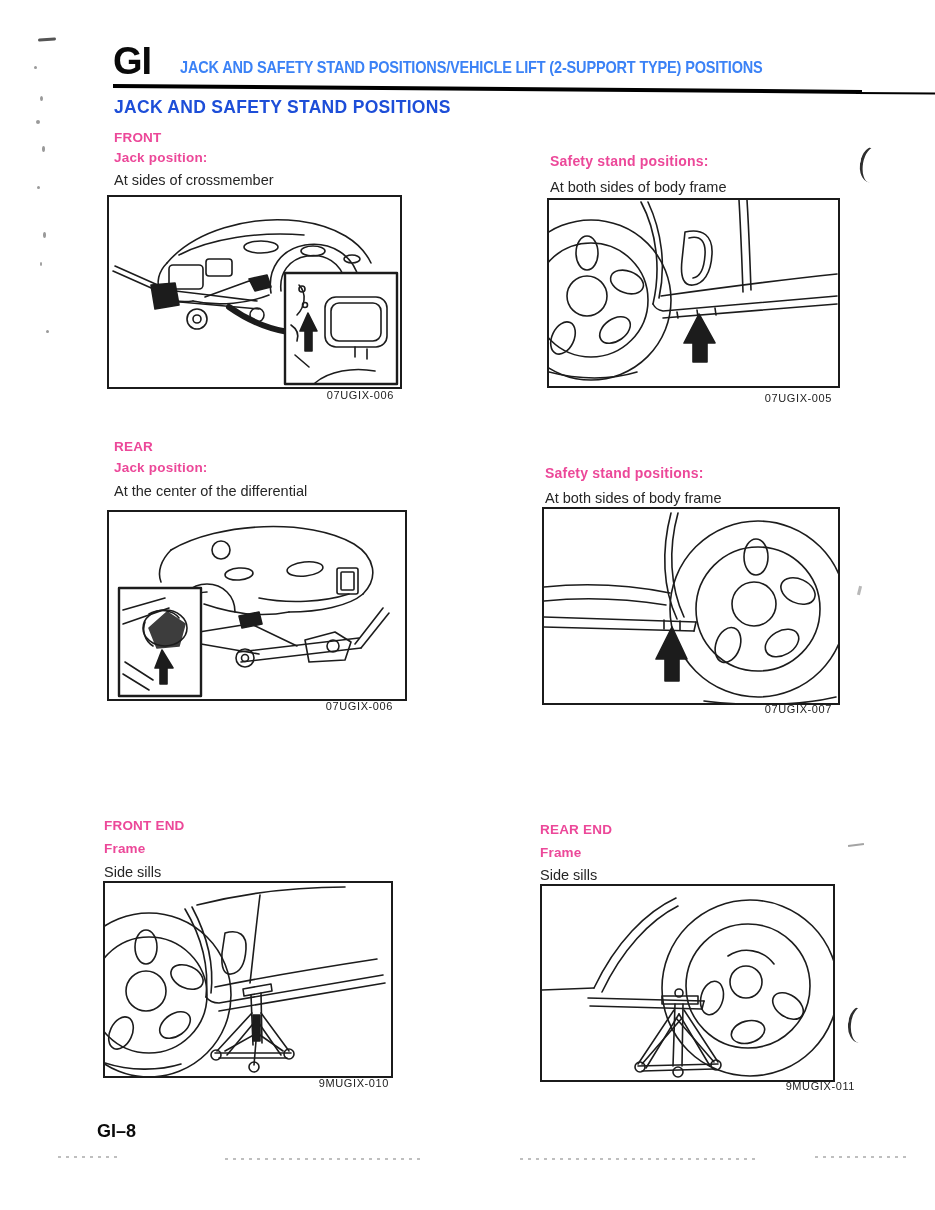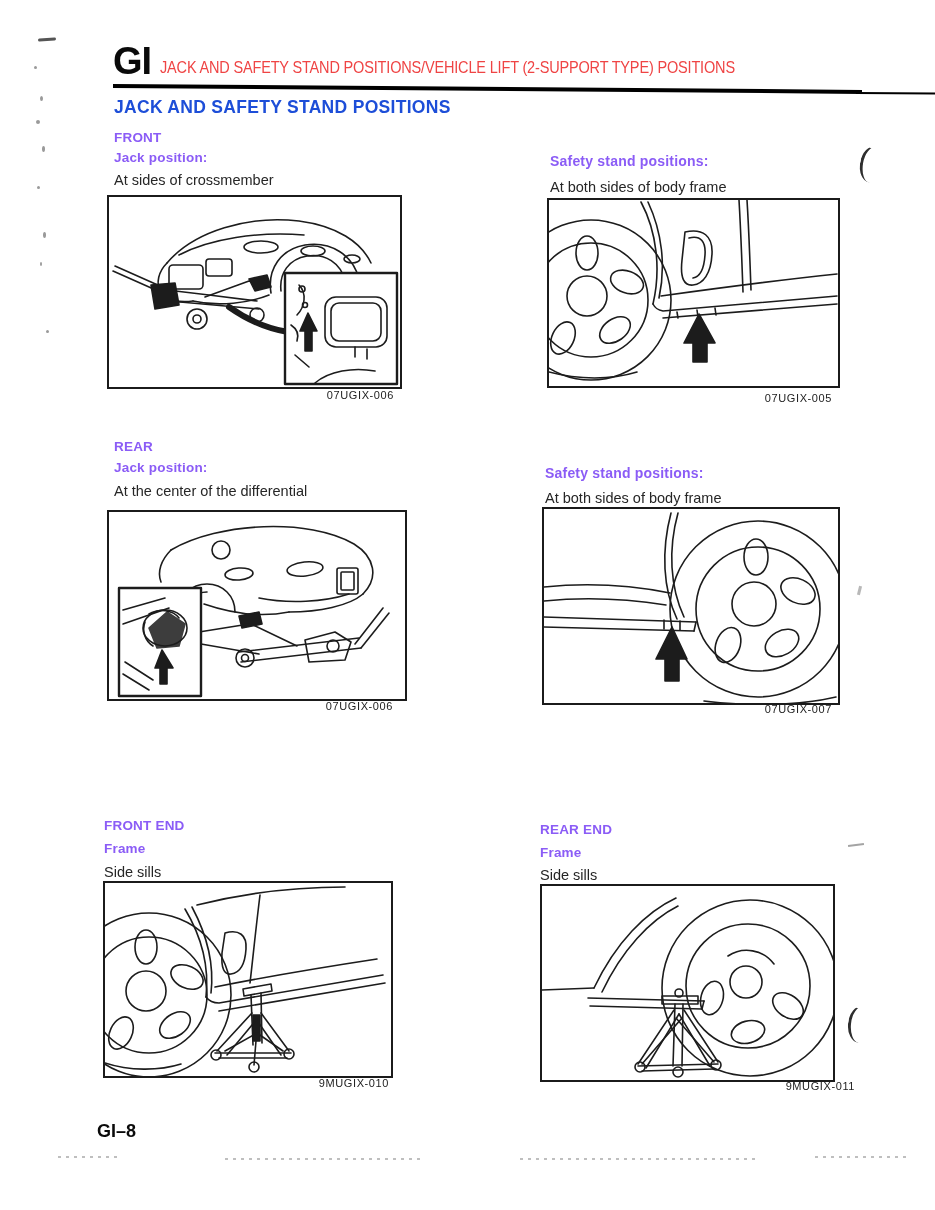--- a/index.html
+++ b/index.html
@@ -1,24 +1,24 @@
 <!DOCTYPE html>
 <html><head>
 <meta charset="utf-8">
 <style>
   html,body{margin:0;padding:0;background:#fff;}
   .page{position:relative;width:935px;height:1210px;background:#ffffff;overflow:hidden;
         font-family:"Liberation Sans",sans-serif;color:#111;}
   .abs{position:absolute;white-space:nowrap;}
   .gi-code{font-size:38px;font-weight:bold;letter-spacing:-1px;color:#0a0a0a;}
-  .masthead-title{font-size:16.5px;font-weight:normal;color:#ef4444;}
+  .masthead-title{font-size:16.5px;font-weight:bold;color:#3b82f6;margin-left:20px;}
   .cond{display:inline-block;transform:scaleX(.88);transform-origin:left center;letter-spacing:-.2px;}
   .rule{position:absolute;background:#000;transform-origin:left center;}
   .h1{font-size:17.5px;font-weight:bold;letter-spacing:.3px;color:#1d4ed8;}
-  .sub{font-size:13.5px;font-weight:bold;color:#8b5cf6;letter-spacing:.2px;}
+  .sub{font-size:13.5px;font-weight:bold;color:#ec4899;letter-spacing:.2px;}
   .desc{font-size:14.5px;color:#262626;}
   .figure{position:absolute;border:2px solid #1b1b1b;background:#fff;}
   .figure svg{display:block;width:100%;height:100%;}
   .figcode{position:absolute;font-size:11px;color:#222;letter-spacing:.6px;text-align:right;}
   .pageno{font-size:18px;font-weight:bold;color:#0a0a0a;}
   .crescent{position:absolute;border-left:3px solid #2e2e2e;border-top:1px solid transparent;
             border-radius:50%;width:22px;height:36px;}
   .speck{position:absolute;background:#9a9a9a;border-radius:50%;}
   .dashrow{position:absolute;height:2px;opacity:.55;
            background:repeating-linear-gradient(90deg,#8a8a8a 0 3px,transparent 3px 8px);}

